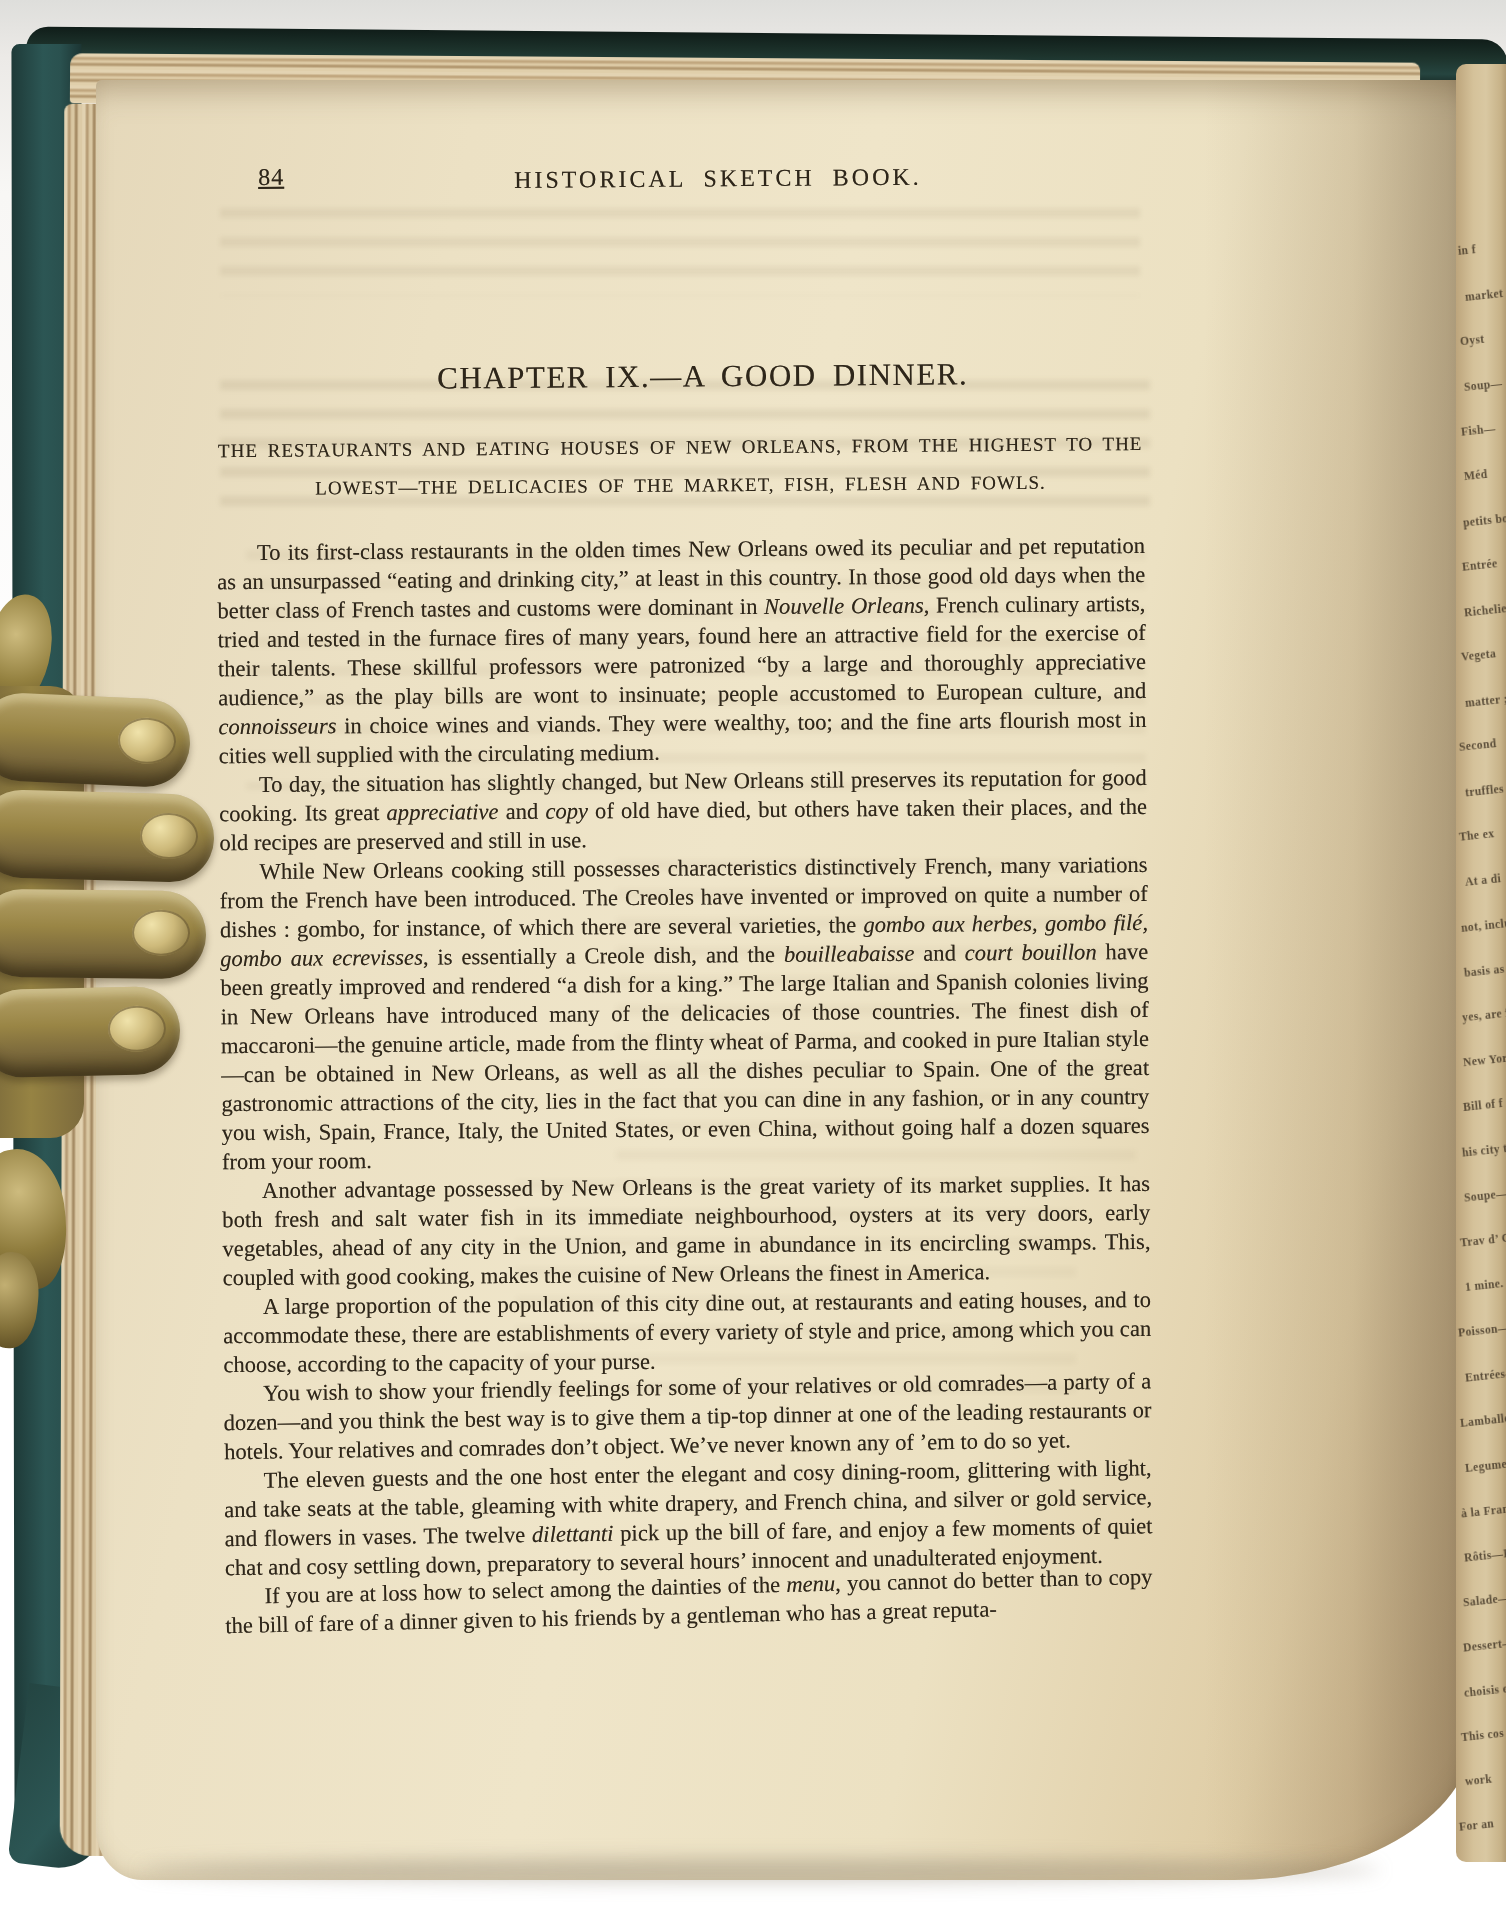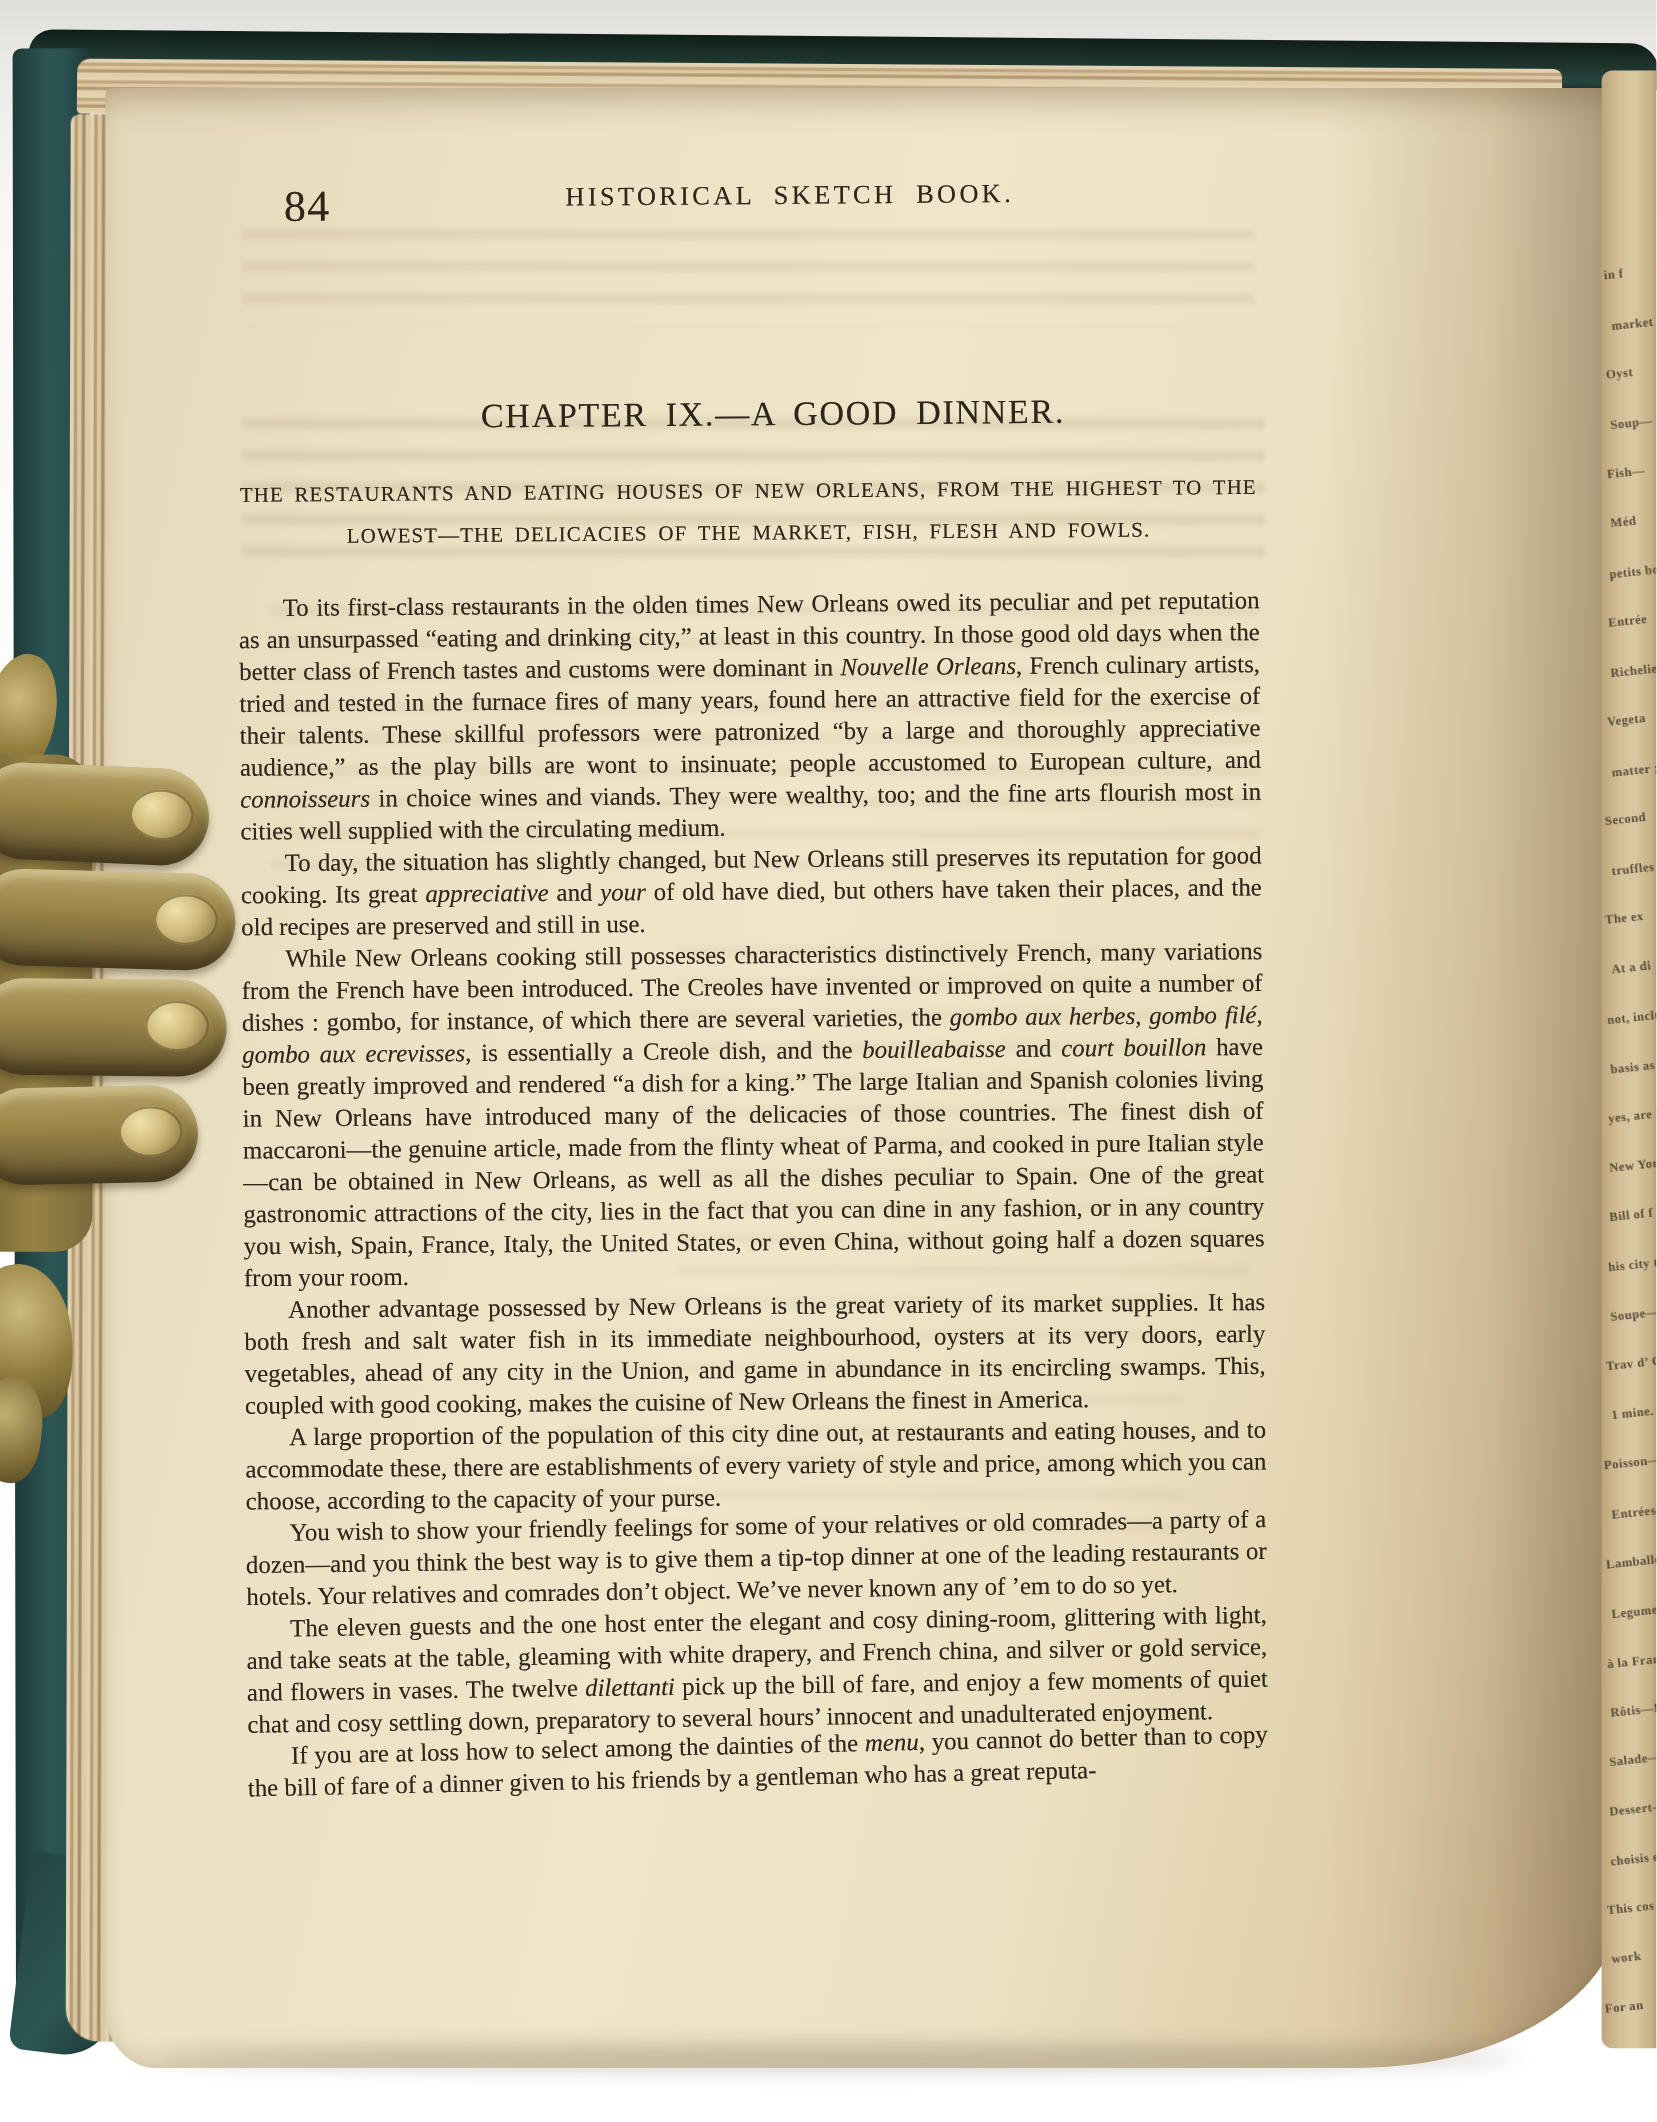--- a/index.html
+++ b/index.html
@@ -42,21 +42,21 @@
   .ghost.g2{left:124px;top:300px;width:930px;height:130px;opacity:.5;}
   .ghost.g3{left:150px;top:470px;width:900px;height:240px;opacity:.28;}
   .ghost.g4{left:520px;top:780px;width:520px;height:320px;opacity:.25;}
   .ghost.g5{left:420px;top:1100px;width:560px;height:220px;opacity:.22;}
 
   
   .text-col{position:absolute;left:214px;top:164px;width:928px;color:#2e261a;
     transform:rotate(-0.45deg);transform-origin:30px 0;
     text-shadow:0 0 .6px rgba(46,38,24,.5);}
   .header-row{position:relative;height:44px;}
-  .pageno{position:absolute;left:44px;top:0;font-size:40px;letter-spacing:1px;}
+  .pageno{position:absolute;left:44px;top:0;font-size:24px;letter-spacing:1px;text-decoration:underline;}
   .running{position:absolute;left:300px;top:5px;font-size:24px;letter-spacing:3px;word-spacing:9px;}
   .chapter{margin:154px 0 0 0;text-align:center;padding-left:46px;
     font-size:31px;letter-spacing:1.5px;word-spacing:7px;}
   .subtitle{margin:34px 0 0 0;text-align:center;font-size:19px;line-height:38px;
     letter-spacing:1px;word-spacing:4px;}
   .body-text{margin-top:30px;font-size:22.6px;line-height:29px;text-align:justify;}
   .para{margin:0;text-indent:40px;}
   .para:nth-child(n+6){transform:rotate(-0.35deg);transform-origin:0 100%;}
   .para:nth-child(8){transform:rotate(-0.8deg);}
   .it{font-style:italic;}
@@ -122,21 +122,21 @@
       <span class="pageno">84</span>
       <span class="running">HISTORICAL SKETCH BOOK.</span>
     </div>
     <h1 class="chapter" style="font-weight:normal;">CHAPTER IX.—A GOOD DINNER.</h1>
     <div class="subtitle">
       <div>THE RESTAURANTS AND EATING HOUSES OF NEW ORLEANS, FROM THE HIGHEST TO THE</div>
       <div>LOWEST—THE DELICACIES OF THE MARKET, FISH, FLESH AND FOWLS.</div>
     </div>
     <div class="body-text">
         <p class="para"><span>To its first-class restaurants in the olden times New Orleans owed its peculiar and pet reputation as an unsurpassed “eating and drinking city,” at least in this country. In those good old days when the better class of French tastes and customs were dominant in </span><span class="it">Nouvelle Orleans</span><span>, French culinary artists, tried and tested in the furnace fires of many years, found here an attractive field for the exercise of their talents. These skillful professors were patronized “by a large and thoroughly appreciative audience,” as the play bills are wont to insinuate; people accustomed to European culture, and </span><span class="it">connoisseurs</span><span> in choice wines and viands. They were wealthy, too; and the fine arts flourish most in cities well supplied with the circulating medium.</span></p>
-        <p class="para"><span>To day, the situation has slightly changed, but New Orleans still preserves its reputation for good cooking. Its great </span><span class="it">appreciative</span><span> and </span><span class="it">your</span><span> of old have died, but others have taken their places, and the old recipes are preserved and still in use.</span></p>
+        <p class="para"><span>To day, the situation has slightly changed, but New Orleans still preserves its reputation for good cooking. Its great </span><span class="it">appreciative</span><span> and </span><span class="it">copy</span><span> of old have died, but others have taken their places, and the old recipes are preserved and still in use.</span></p>
         <p class="para"><span>While New Orleans cooking still possesses characteristics distinctively French, many variations from the French have been introduced. The Creoles have invented or improved on quite a number of dishes : gombo, for instance, of which there are several varieties, the </span><span class="it">gombo aux herbes, gombo filé, gombo aux ecrevisses</span><span>, is essentially a Creole dish, and the </span><span class="it">bouilleabaisse</span><span> and </span><span class="it">court bouillon</span><span> have been greatly improved and rendered “a dish for a king.” The large Italian and Spanish colonies living in New Orleans have introduced many of the delicacies of those countries. The finest dish of maccaroni—the genuine article, made from the flinty wheat of Parma, and cooked in pure Italian style—can be obtained in New Orleans, as well as all the dishes peculiar to Spain. One of the great gastronomic attractions of the city, lies in the fact that you can dine in any fashion, or in any country you wish, Spain, France, Italy, the United States, or even China, without going half a dozen squares from your room.</span></p>
         <p class="para"><span>Another advantage possessed by New Orleans is the great variety of its market supplies. It has both fresh and salt water fish in its immediate neighbourhood, oysters at its very doors, early vegetables, ahead of any city in the Union, and game in abundance in its encircling swamps. This, coupled with good cooking, makes the cuisine of New Orleans the finest in America.</span></p>
         <p class="para"><span>A large proportion of the population of this city dine out, at restaurants and eating houses, and to accommodate these, there are establishments of every variety of style and price, among which you can choose, according to the capacity of your purse.</span></p>
         <p class="para"><span>You wish to show your friendly feelings for some of your relatives or old comrades—a party of a dozen—and you think the best way is to give them a tip-top dinner at one of the leading restaurants or hotels. Your relatives and comrades don’t object. We’ve never known any of ’em to do so yet.</span></p>
         <p class="para"><span>The eleven guests and the one host enter the elegant and cosy dining-room, glittering with light, and take seats at the table, gleaming with white drapery, and French china, and silver or gold service, and flowers in vases. The twelve </span><span class="it">dilettanti</span><span> pick up the bill of fare, and enjoy a few moments of quiet chat and cosy settling down, preparatory to several hours’ innocent and unadulterated enjoyment.</span></p>
         <p class="para"><span>If you are at loss how to select among the dainties of the </span><span class="it">menu</span><span>, you cannot do better than to copy the bill of fare of a dinner given to his friends by a gentleman who has a great reputa-</span></p>
       </div>
   </div>
 
   <div class="recto">

